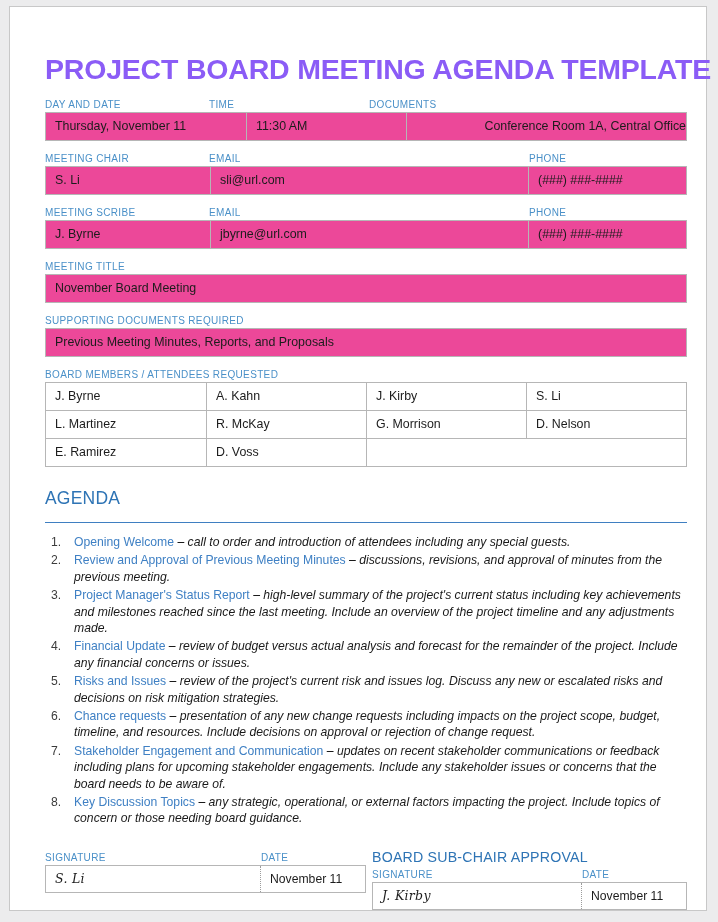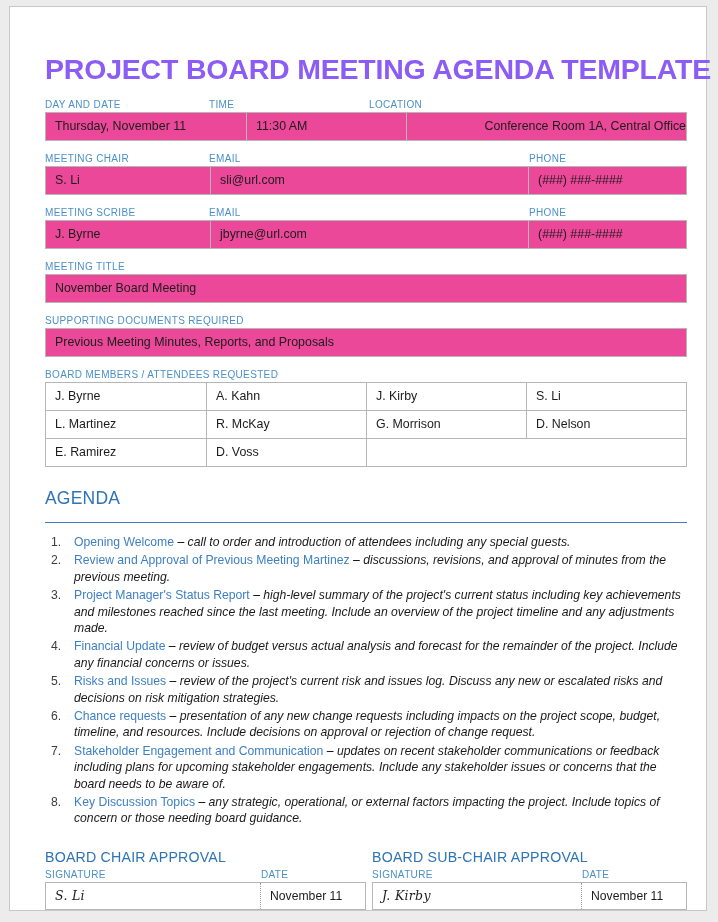--- a/index.html
+++ b/index.html
@@ -216,21 +216,21 @@
 <body>
 
 <div class="page">
   <div class="content">
 
     <h1 class="doc-title">PROJECT BOARD MEETING AGENDA TEMPLATE</h1>
 
     <div class="labelrow">
       <div class="flabel l-date">DAY AND DATE</div>
       <div class="flabel l-time">TIME</div>
-      <div class="flabel l-loc">LOCATION</div>
+      <div class="flabel l-loc">DOCUMENTS</div>
     </div>
     <div class="boxrow">
       <div class="cell c-date">Thursday, November 11</div>
       <div class="cell c-time">11:30 AM</div>
       <div class="cell c-loc">Conference Room 1A, Central Office</div>
     </div>
 
     <div class="gap"></div>
 
     <div class="labelrow">
@@ -290,32 +290,31 @@
       <div class="attend-row">
         <div class="attend-cell">E. Ramirez</div>
         <div class="attend-cell">D. Voss</div>
         <div class="attend-cell"></div>
       </div>
     </div>
 
     <div class="agenda-head">AGENDA</div>
     <ol class="agenda">
       <li><span class="ag-title">Opening Welcome</span><span> – call to order and introduction of attendees including any special guests.</span></li>
-      <li><span class="ag-title">Review and Approval of Previous Meeting Martinez</span><span> – discussions, revisions, and approval of minutes from the previous meeting.</span></li>
+      <li><span class="ag-title">Review and Approval of Previous Meeting Minutes</span><span> – discussions, revisions, and approval of minutes from the previous meeting.</span></li>
       <li><span class="ag-title">Project Manager's Status Report</span><span> – high-level summary of the project's current status including key achievements and milestones reached since the last meeting. Include an overview of the project timeline and any adjustments made.</span></li>
       <li><span class="ag-title">Financial Update</span><span> – review of budget versus actual analysis and forecast for the remainder of the project. Include any financial concerns or issues.</span></li>
       <li><span class="ag-title">Risks and Issues</span><span> – review of the project's current risk and issues log. Discuss any new or escalated risks and decisions on risk mitigation strategies.</span></li>
       <li><span class="ag-title">Chance requests</span><span> – presentation of any new change requests including impacts on the project scope, budget, timeline, and resources. Include decisions on approval or rejection of change request.</span></li>
       <li><span class="ag-title">Stakeholder Engagement and Communication</span><span> – updates on recent stakeholder communications or feedback including plans for upcoming stakeholder engagements. Include any stakeholder issues or concerns that the board needs to be aware of.</span></li>
       <li><span class="ag-title">Key Discussion Topics</span><span> – any strategic, operational, or external factors impacting the project. Include topics of concern or those needing board guidance.</span></li>
     </ol>
 
     <div class="approvals">
       <div class="appr-col">
-        <div class="appr-head">BOARD CHAIR APPROVAL</div>
         <div class="appr-sublabels">
           <div class="flabel sig">SIGNATURE</div>
           <div class="flabel dt">DATE</div>
         </div>
         <div class="sigbox">
           <div class="sig-cell">S. Li</div>
           <div class="sig-date">November 11</div>
         </div>
       </div>
       <div class="appr-col right">

